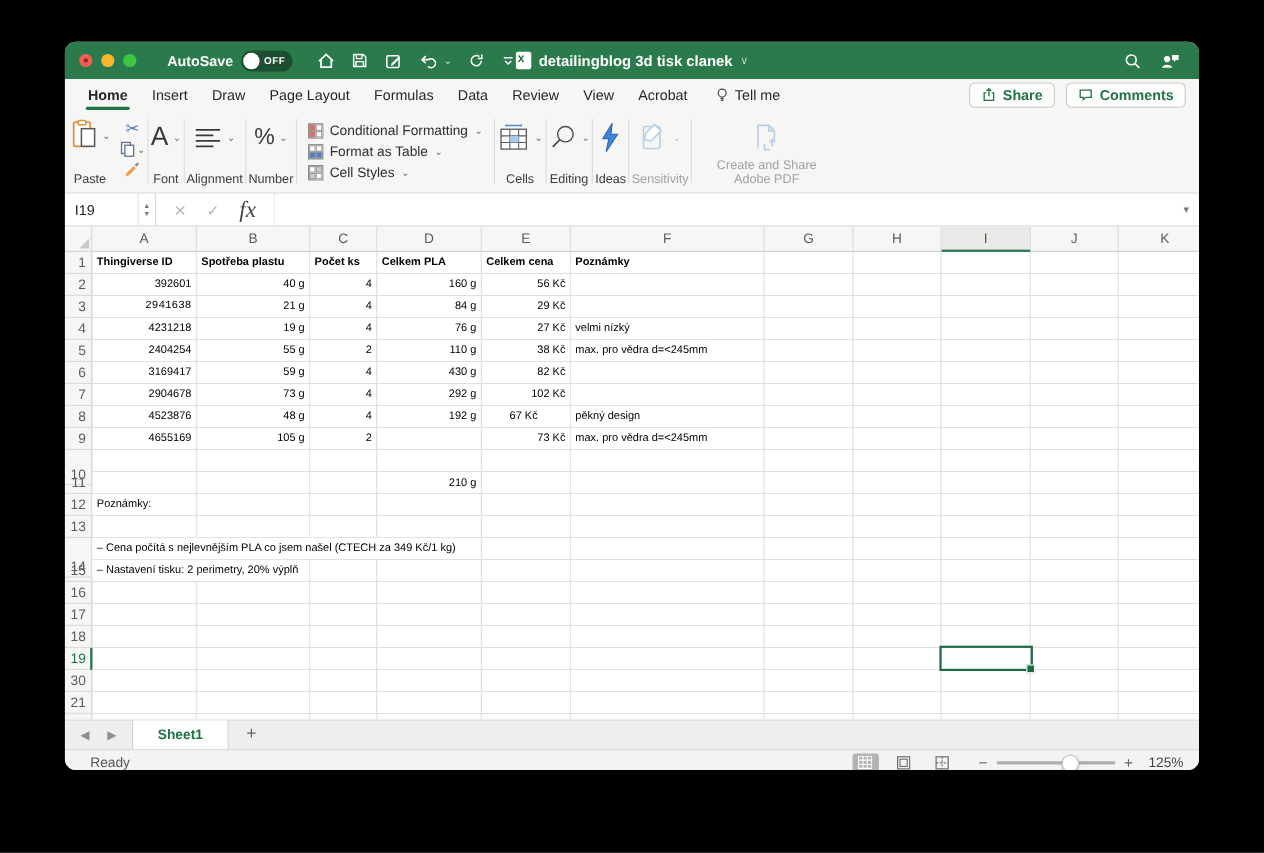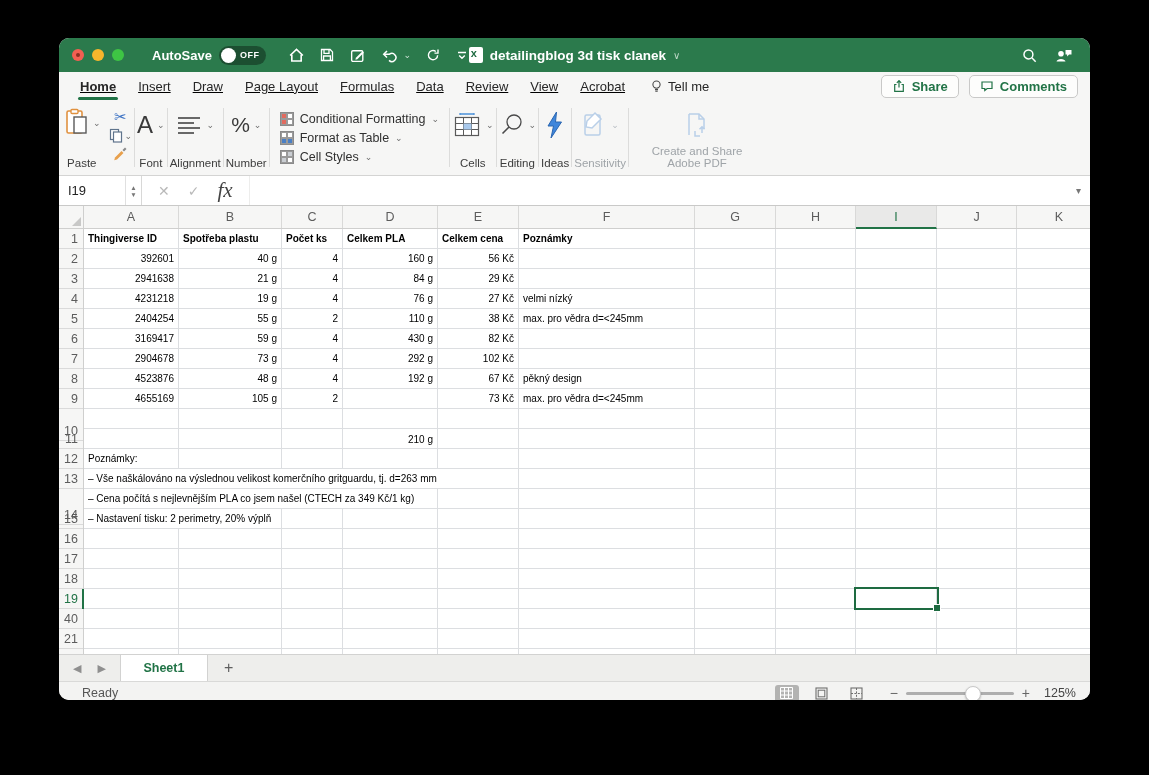--- a/index.html
+++ b/index.html
@@ -28,21 +28,21 @@
   .title-center{position:absolute;left:0;right:0;top:0;height:34px;display:flex;align-items:center;
                 justify-content:center;gap:7px;pointer-events:none;}
   .doc-ico{width:14px;height:16px;background:#fff;border-radius:2px;position:relative;}
   .doc-ico::after{content:"x";position:absolute;left:2px;top:0px;font-size:11px;font-weight:700;color:#1e6b41;}
   .doc-title{color:#fff;font-size:13.5px;font-weight:700;}
   .title-chev{color:#bcd8c6;font-size:10px;}
   .tb-right{margin-left:auto;display:flex;align-items:center;gap:16px;margin-right:16px;}
 
   
   .tabrow{height:28px;background:#f6f6f5;display:flex;align-items:center;position:relative;}
-  .rtabs{display:flex;align-items:flex-end;height:100%;margin-left:10px;text-decoration:underline;}
+  .rtabs{display:flex;align-items:flex-end;height:100%;margin-left:10px;}
   .rtab{font-size:13px;color:#262626;padding:0 11px;height:100%;display:flex;align-items:center;position:relative;cursor:default;}
   .rtab.active{font-weight:700;}
   .rtab.active::after{content:"";position:absolute;left:9px;right:9px;bottom:0;height:3px;
                       background:var(--green,#217346);border-radius:2px;}
   .tellme{display:flex;align-items:center;gap:5px;font-size:13px;color:#262626;margin-left:14px;}
   .tr-buttons{margin-left:auto;display:flex;gap:10px;margin-right:12px;}
   .pillbtn{display:flex;align-items:center;gap:6px;border:1px solid #c9c9c8;border-radius:5px;height:21px;
            padding:0 10px;background:#fdfdfc;color:var(--green,#217346);font-size:13px;font-weight:700;}
 
   
@@ -484,21 +484,21 @@
           <div class="rowhdr" style="top: 192px;">10</div>
           <div class="rowhdr" style="top: 200px;">11</div>
           <div class="rowhdr" style="top: 220px;">12</div>
           <div class="rowhdr" style="top: 240px;">13</div>
           <div class="rowhdr" style="top: 276px; text-align: right;">14</div>
           <div class="rowhdr" style="top: 280px;">15</div>
           <div class="rowhdr" style="top: 300px;">16</div>
           <div class="rowhdr" style="top: 320px;">17</div>
           <div class="rowhdr" style="top: 340px;">18</div>
           <div class="rowhdr sel" style="top: 360px;">19<span class="rowselbar"></span></div>
-          <div class="rowhdr" style="top: 380px;">40</div>
+          <div class="rowhdr" style="top: 380px;">30</div>
           <div class="rowhdr" style="top: 400px;">21</div>
         </div>
     <div class="rows">
           <div class="vline" style="left: 94px;"></div>
           <div class="vline" style="left: 197px;"></div>
           <div class="vline" style="left: 258px;"></div>
           <div class="vline" style="left: 353px;"></div>
           <div class="vline" style="left: 434px;"></div>
           <div class="vline" style="left: 610px;"></div>
           <div class="vline" style="left: 691px;"></div>
@@ -509,21 +509,21 @@
           <div class="cellspan lft b" style="left: 95px; top: 0px; width: 103px;">Spotřeba plastu</div>
           <div class="cellspan lft b" style="left: 198px; top: 0px; width: 61px;">Počet ks</div>
           <div class="cellspan lft b" style="left: 259px; top: 0px; width: 95px;">Celkem PLA</div>
           <div class="cellspan lft b" style="left: 354px; top: 0px; width: 81px;">Celkem cena</div>
           <div class="cellspan lft b" style="left: 435px; top: 0px; width: 176px;">Poznámky</div>
           <div class="cellspan num" style="left: 0px; top: 20px; width: 95px;">392601</div>
           <div class="cellspan num" style="left: 95px; top: 20px; width: 103px;">40 g</div>
           <div class="cellspan num" style="left: 198px; top: 20px; width: 61px;">4</div>
           <div class="cellspan num" style="left: 259px; top: 20px; width: 95px;">160 g</div>
           <div class="cellspan num" style="left: 354px; top: 20px; width: 81px;">56 Kč</div>
-          <div class="cellspan num" style="left: 0px; top: 40px; width: 95px;">2941638</div>
+          <div class="cellspan num" style="left: 0px; top: 40px; width: 95px; font-family: Liberation Mono, monospace;">2941638</div>
           <div class="cellspan num" style="left: 95px; top: 40px; width: 103px;">21 g</div>
           <div class="cellspan num" style="left: 198px; top: 40px; width: 61px;">4</div>
           <div class="cellspan num" style="left: 259px; top: 40px; width: 95px;">84 g</div>
           <div class="cellspan num" style="left: 354px; top: 40px; width: 81px;">29 Kč</div>
           <div class="cellspan num" style="left: 0px; top: 60px; width: 95px;">4231218</div>
           <div class="cellspan num" style="left: 95px; top: 60px; width: 103px;">19 g</div>
           <div class="cellspan num" style="left: 198px; top: 60px; width: 61px;">4</div>
           <div class="cellspan num" style="left: 259px; top: 60px; width: 95px;">76 g</div>
           <div class="cellspan num" style="left: 354px; top: 60px; width: 81px;">27 Kč</div>
           <div class="cellspan ovf" style="left: 435px; top: 60px;">velmi nízký</div>
@@ -540,30 +540,29 @@
           <div class="cellspan num" style="left: 354px; top: 100px; width: 81px;">82 Kč</div>
           <div class="cellspan num" style="left: 0px; top: 120px; width: 95px;">2904678</div>
           <div class="cellspan num" style="left: 95px; top: 120px; width: 103px;">73 g</div>
           <div class="cellspan num" style="left: 198px; top: 120px; width: 61px;">4</div>
           <div class="cellspan num" style="left: 259px; top: 120px; width: 95px;">292 g</div>
           <div class="cellspan num" style="left: 354px; top: 120px; width: 81px;">102 Kč</div>
           <div class="cellspan num" style="left: 0px; top: 140px; width: 95px;">4523876</div>
           <div class="cellspan num" style="left: 95px; top: 140px; width: 103px;">48 g</div>
           <div class="cellspan num" style="left: 198px; top: 140px; width: 61px;">4</div>
           <div class="cellspan num" style="left: 259px; top: 140px; width: 95px;">192 g</div>
-          <div class="cellspan num" style="left: 354px; top: 140px; width: 81px;">67 Kč</div>
+          <div class="cellspan num" style="left: 354px; top: 140px; width: 81px; text-align: center;">67 Kč</div>
           <div class="cellspan ovf" style="left: 435px; top: 140px;">pěkný design</div>
           <div class="cellspan num" style="left: 0px; top: 160px; width: 95px;">4655169</div>
           <div class="cellspan num" style="left: 95px; top: 160px; width: 103px;">105 g</div>
           <div class="cellspan num" style="left: 198px; top: 160px; width: 61px;">2</div>
           <div class="cellspan num" style="left: 259px; top: 160px; width: 95px; margin-top: 41px;">210 g</div>
           <div class="cellspan num" style="left: 354px; top: 160px; width: 81px;">73 Kč</div>
           <div class="cellspan ovf" style="left: 435px; top: 160px;">max. pro vědra d=&lt;245mm</div>
           <div class="cellspan ovf" style="left: 0px; top: 220px;">Poznámky:</div>
-          <div class="cellspan ovf" style="left: 0px; top: 240px;">– Vše naškálováno na výslednou velikost komerčního gritguardu, tj. d=263 mm</div>
           <div class="cellspan ovf" style="left: 0px; top: 260px;">– Cena počítá s nejlevnějším PLA co jsem našel (CTECH za 349 Kč/1 kg)</div>
           <div class="cellspan ovf" style="left: 0px; top: 280px;">– Nastavení tisku: 2 perimetry, 20% výplň</div>
           <div class="selbox" style="left: 770px; top: 358px; width: 81px; height: 19px;">
             <span class="selhandle"></span>
           </div>
         </div>
   </div>
 
   <div class="sheettabs">
     <div class="st-arrows">

